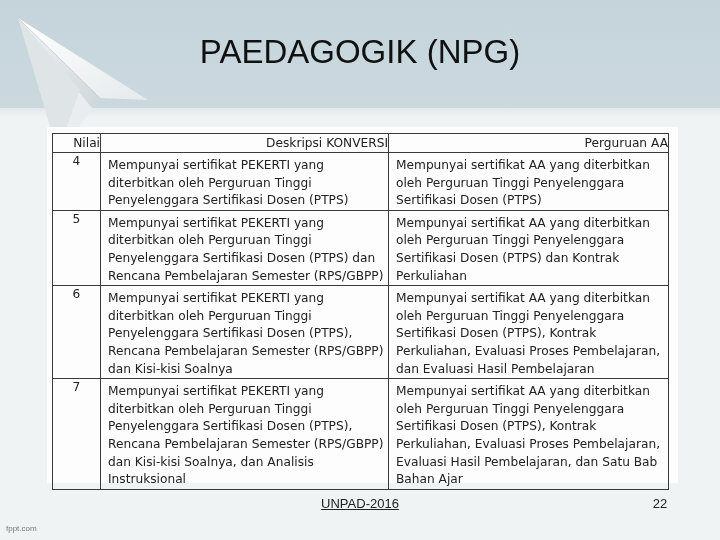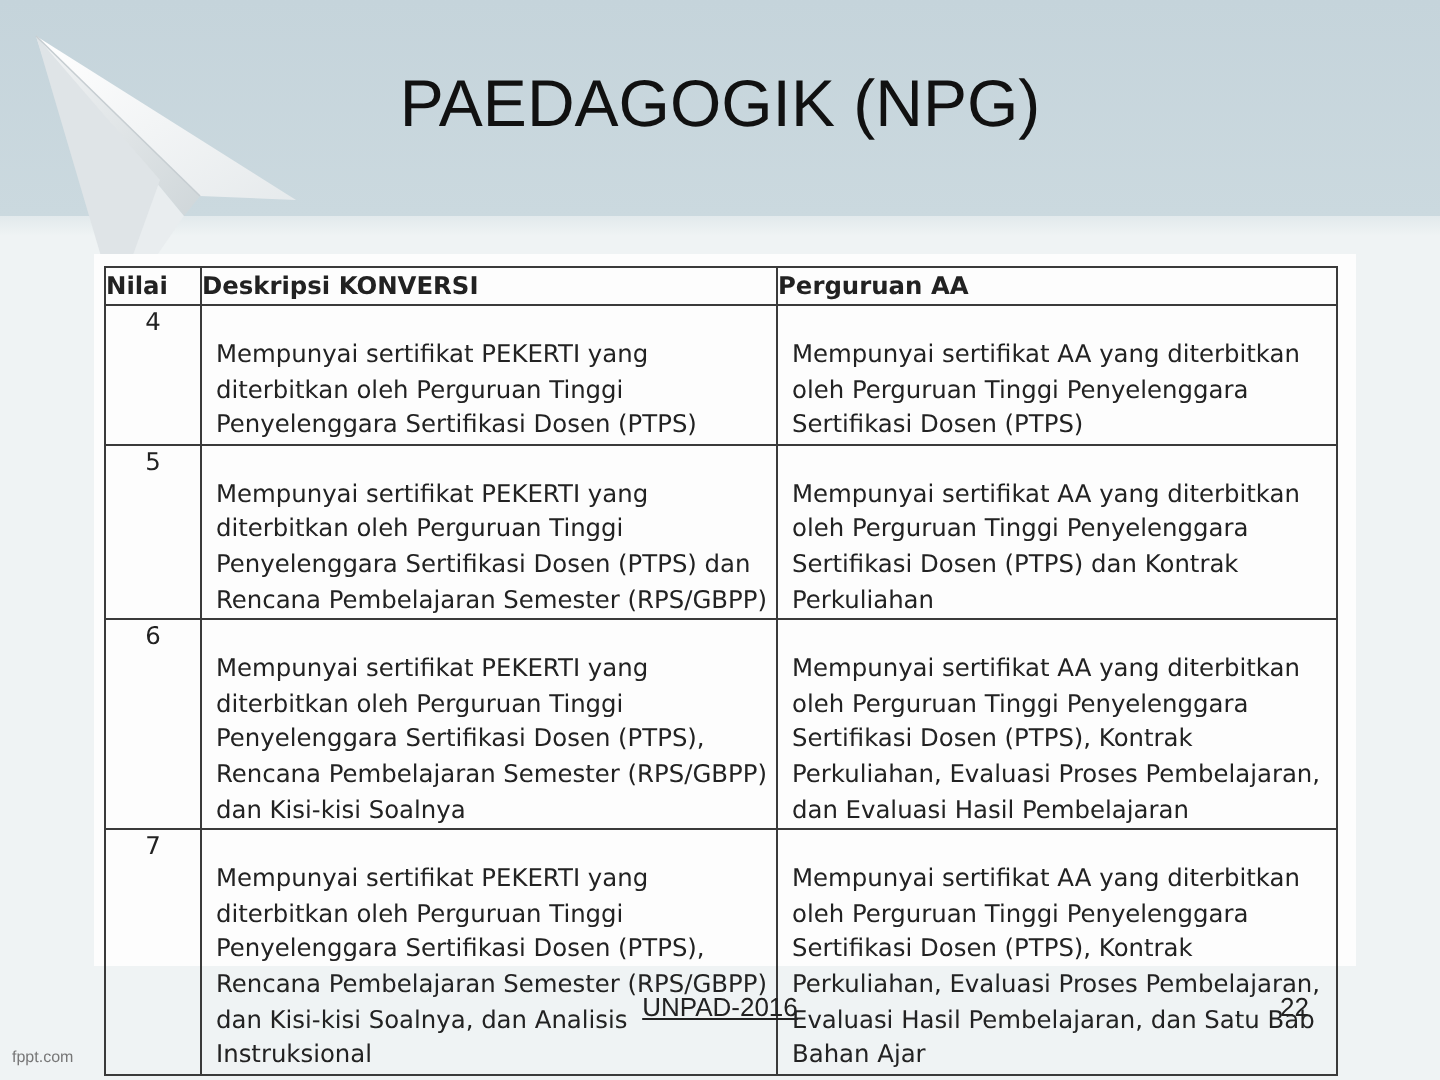--- a/index.html
+++ b/index.html
@@ -27,35 +27,35 @@
   .panel {
     position: absolute; left: 47px; top: 127px; width: 631px; height: 356px;
     background: #fdfdfd;
   }
   table.grid {
     position: absolute; left: 52px; top: 133px; width: 617px;
     border-collapse: collapse;
     font-family: "DejaVu Sans", sans-serif; font-size: 12.2px; color: #222;
   }
   table.grid th, table.grid td {
-    border: 1.3px solid #3a3a3a; padding: 16px 0 0 7px; vertical-align: top;
+    border: 1.3px solid #3a3a3a; padding: 4px 0 0 7px; vertical-align: top;
     line-height: 17.6px;
   }
   table.grid th {
-    font-weight: bold; text-align: left; padding: 0; height: 18px; line-height: 18px;
+    font-weight: normal; text-align: right; padding: 0; height: 18px; line-height: 18px;
   }
   table.grid td.nilai { text-align: center; padding: 0; width: 47px; }
   table.grid td.pek { width: 280px; }
   .cell-text { display: block; white-space: pre-line; }
   .footer-center {
     position: absolute; left: 260px; top: 496px; width: 200px; text-align: center;
     font-size: 13px; color: #222; text-decoration: underline;
   }
   .footer-page {
-    position: absolute; left: 640px; top: 496px; width: 40px; text-align: left;
+    position: absolute; left: 640px; top: 496px; width: 40px; text-align: center;
     font-size: 13px; color: #222;
   }
   .brand {
     position: absolute; left: 6px; top: 524px; font-size: 8px; color: #777; text-align: right;
   }
 </style>
 </head>
 <body>
 
 <div class="header-band"></div>

